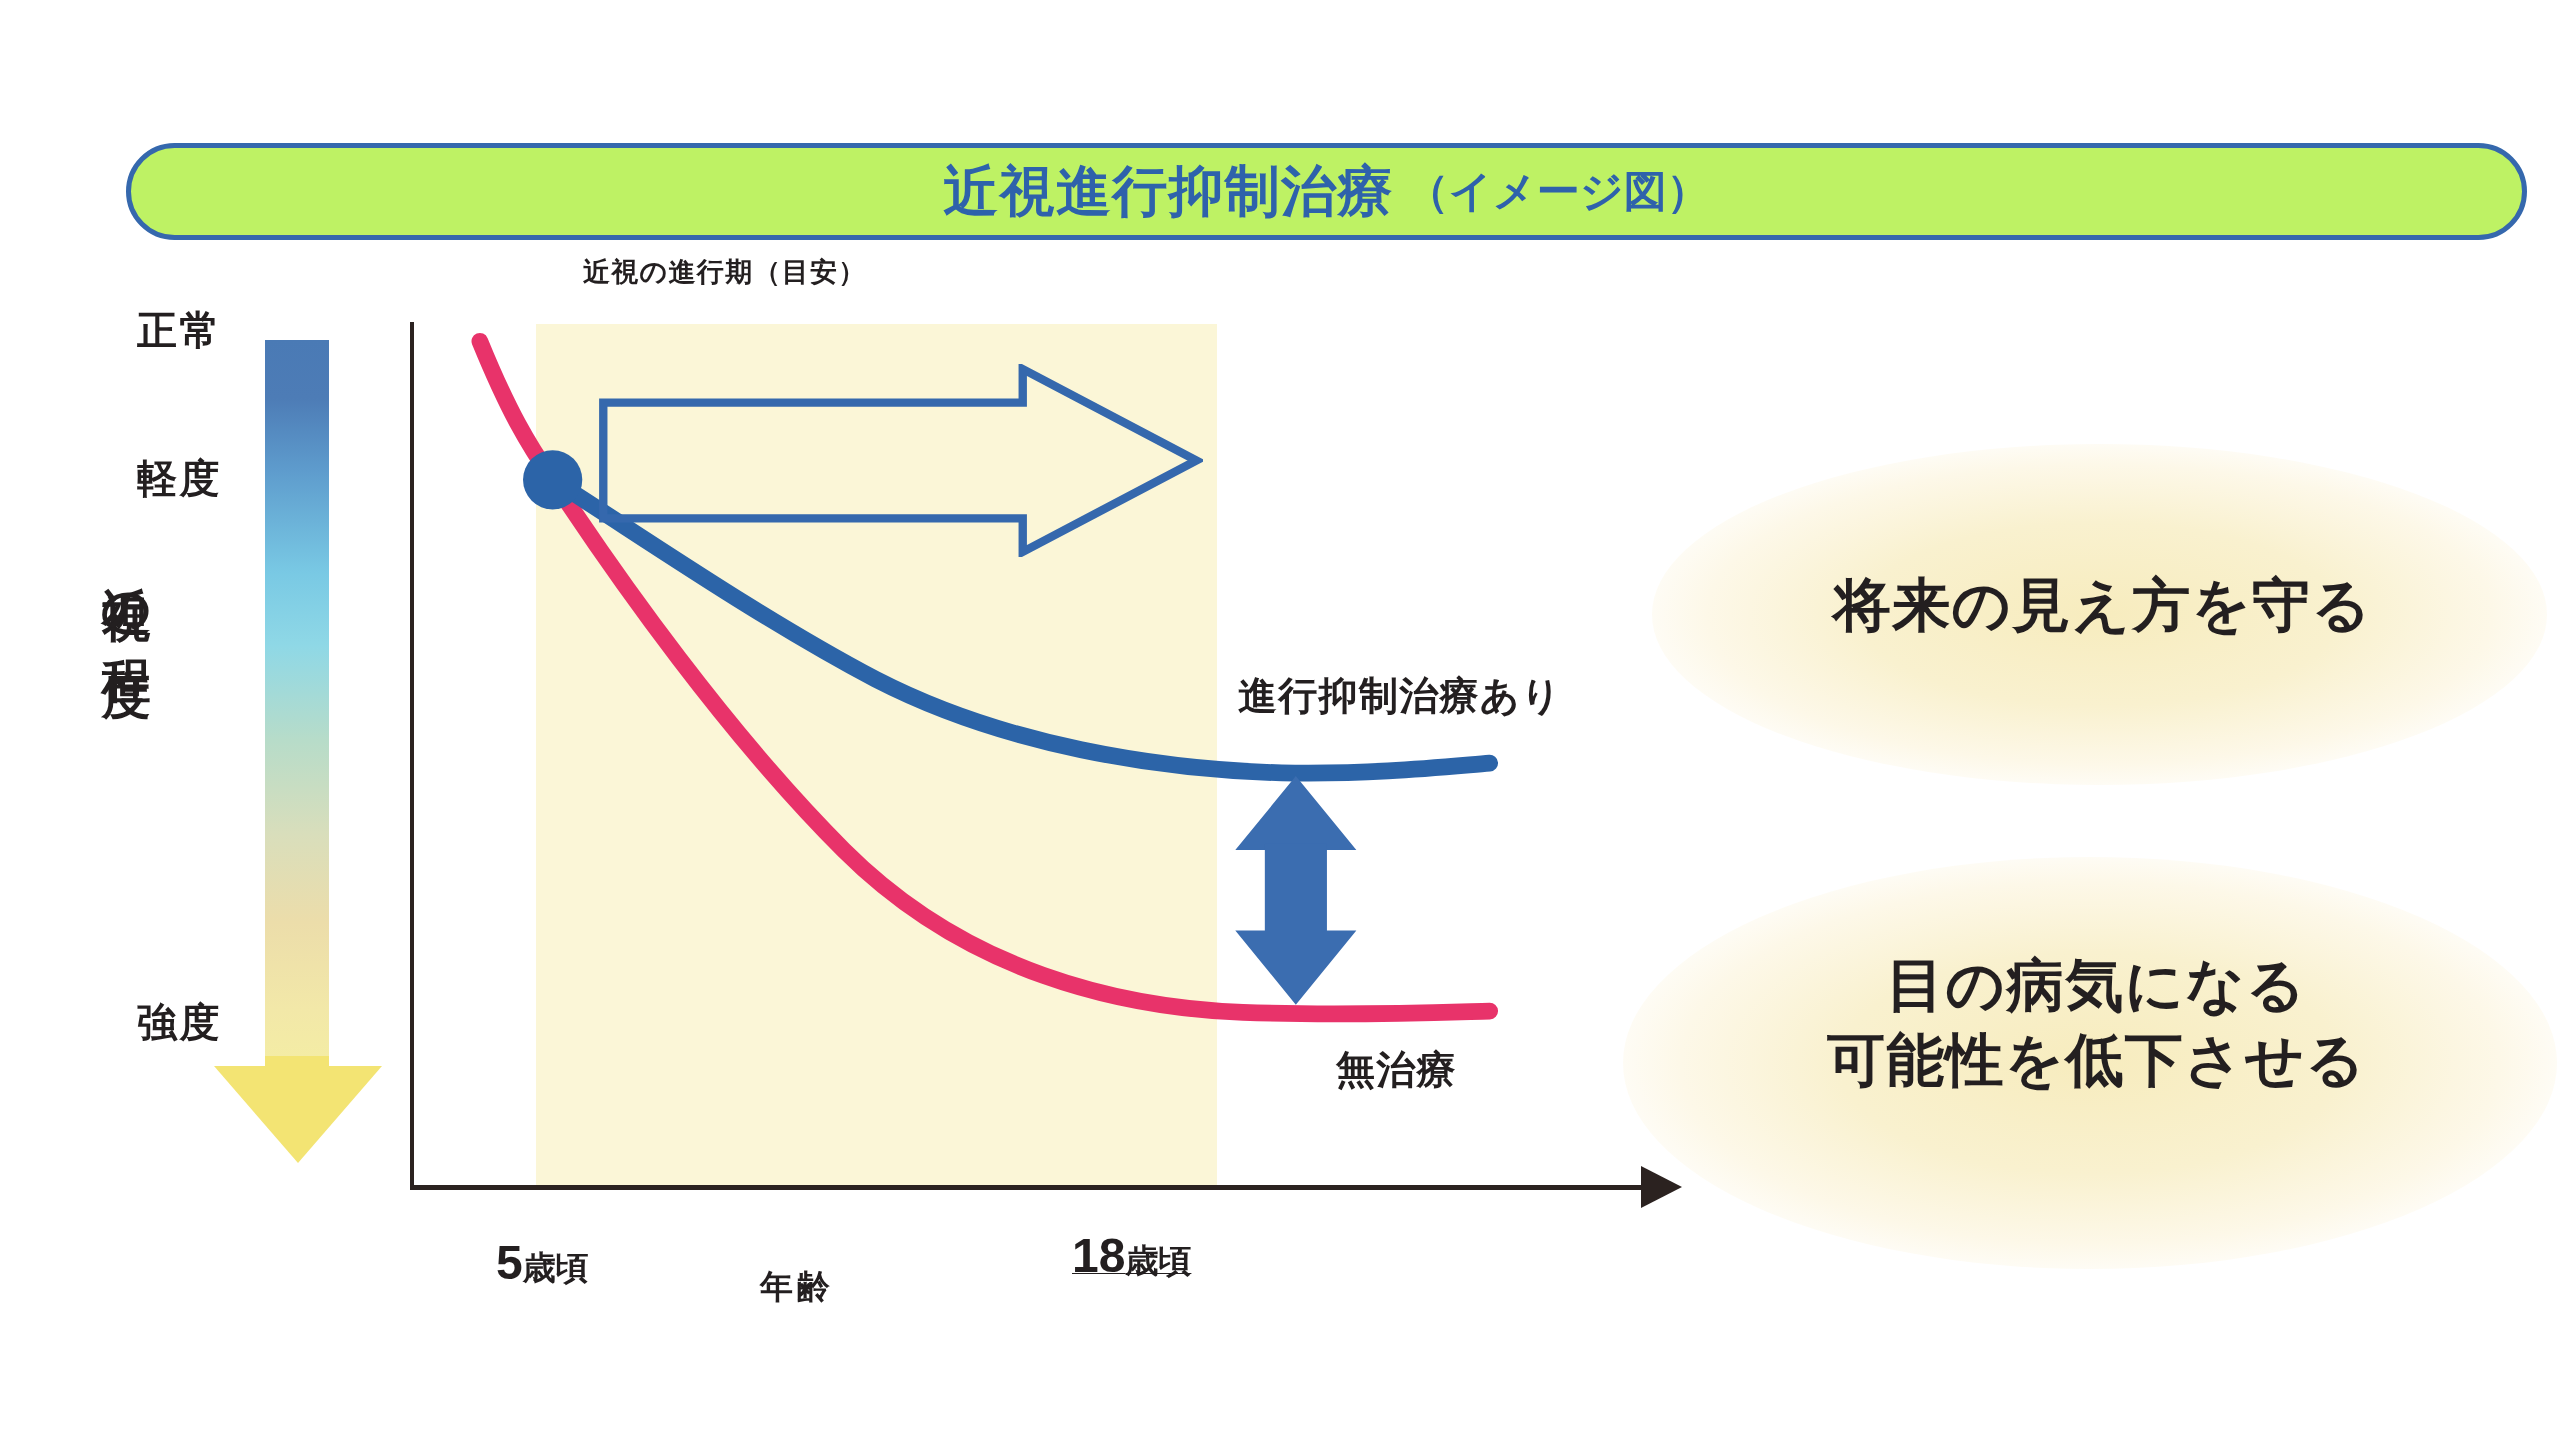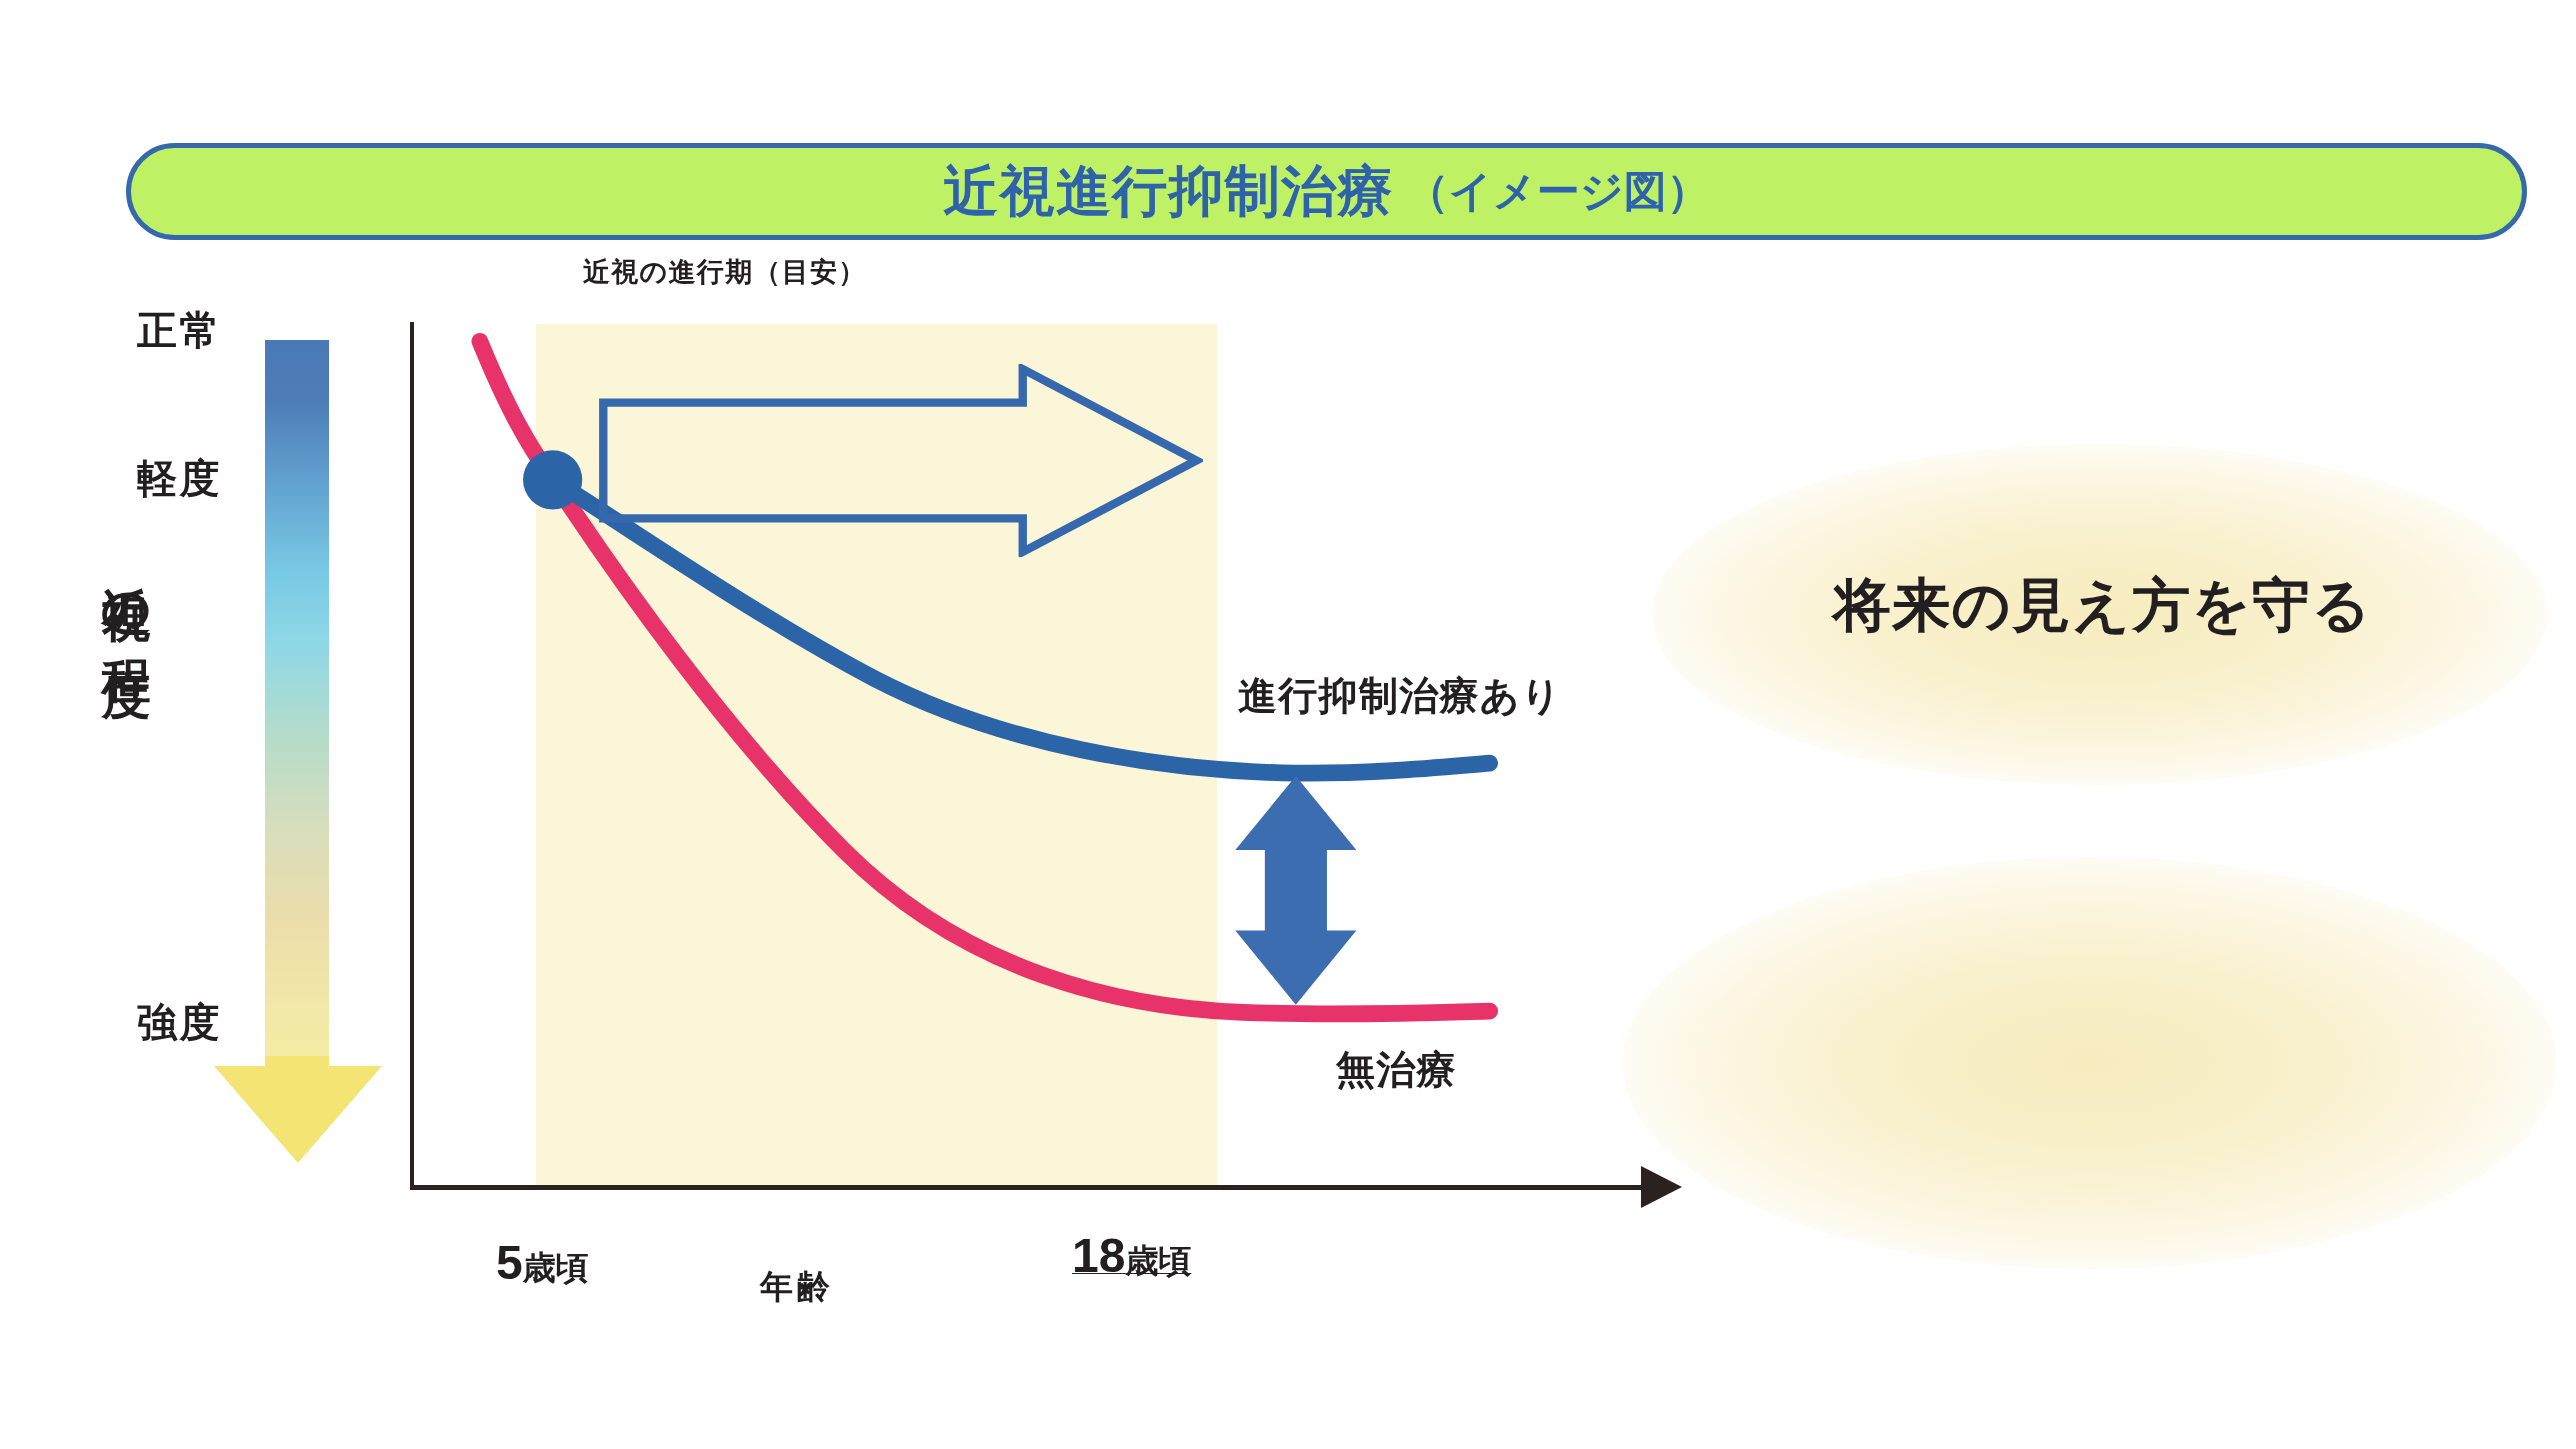--- a/index.html
+++ b/index.html
@@ -133,20 +133,24 @@
 
   <div id="title-pill">
     <span id="title-main">近視進行抑制治療</span>
     <span id="title-sub">（イメージ図）</span>
   </div>
 
   <div class="glow" id="glow-top"></div>
   <div class="glow" id="glow-bottom"></div>
 
   <div class="msg" id="msg-top">将来の見え方を守る</div>
+  <div class="msg" id="msg-bottom">
+    <div>目の病気になる</div>
+    <div>可能性を低下させる</div>
+  </div>
 
   <div id="chart">
 
     <div id="band"></div>
     <div id="band-caption">近視の進行期（目安）</div>
 
     <div id="yaxis"></div>
     <div id="xaxis-line"></div>
     <div id="xaxis-head"></div>
 

